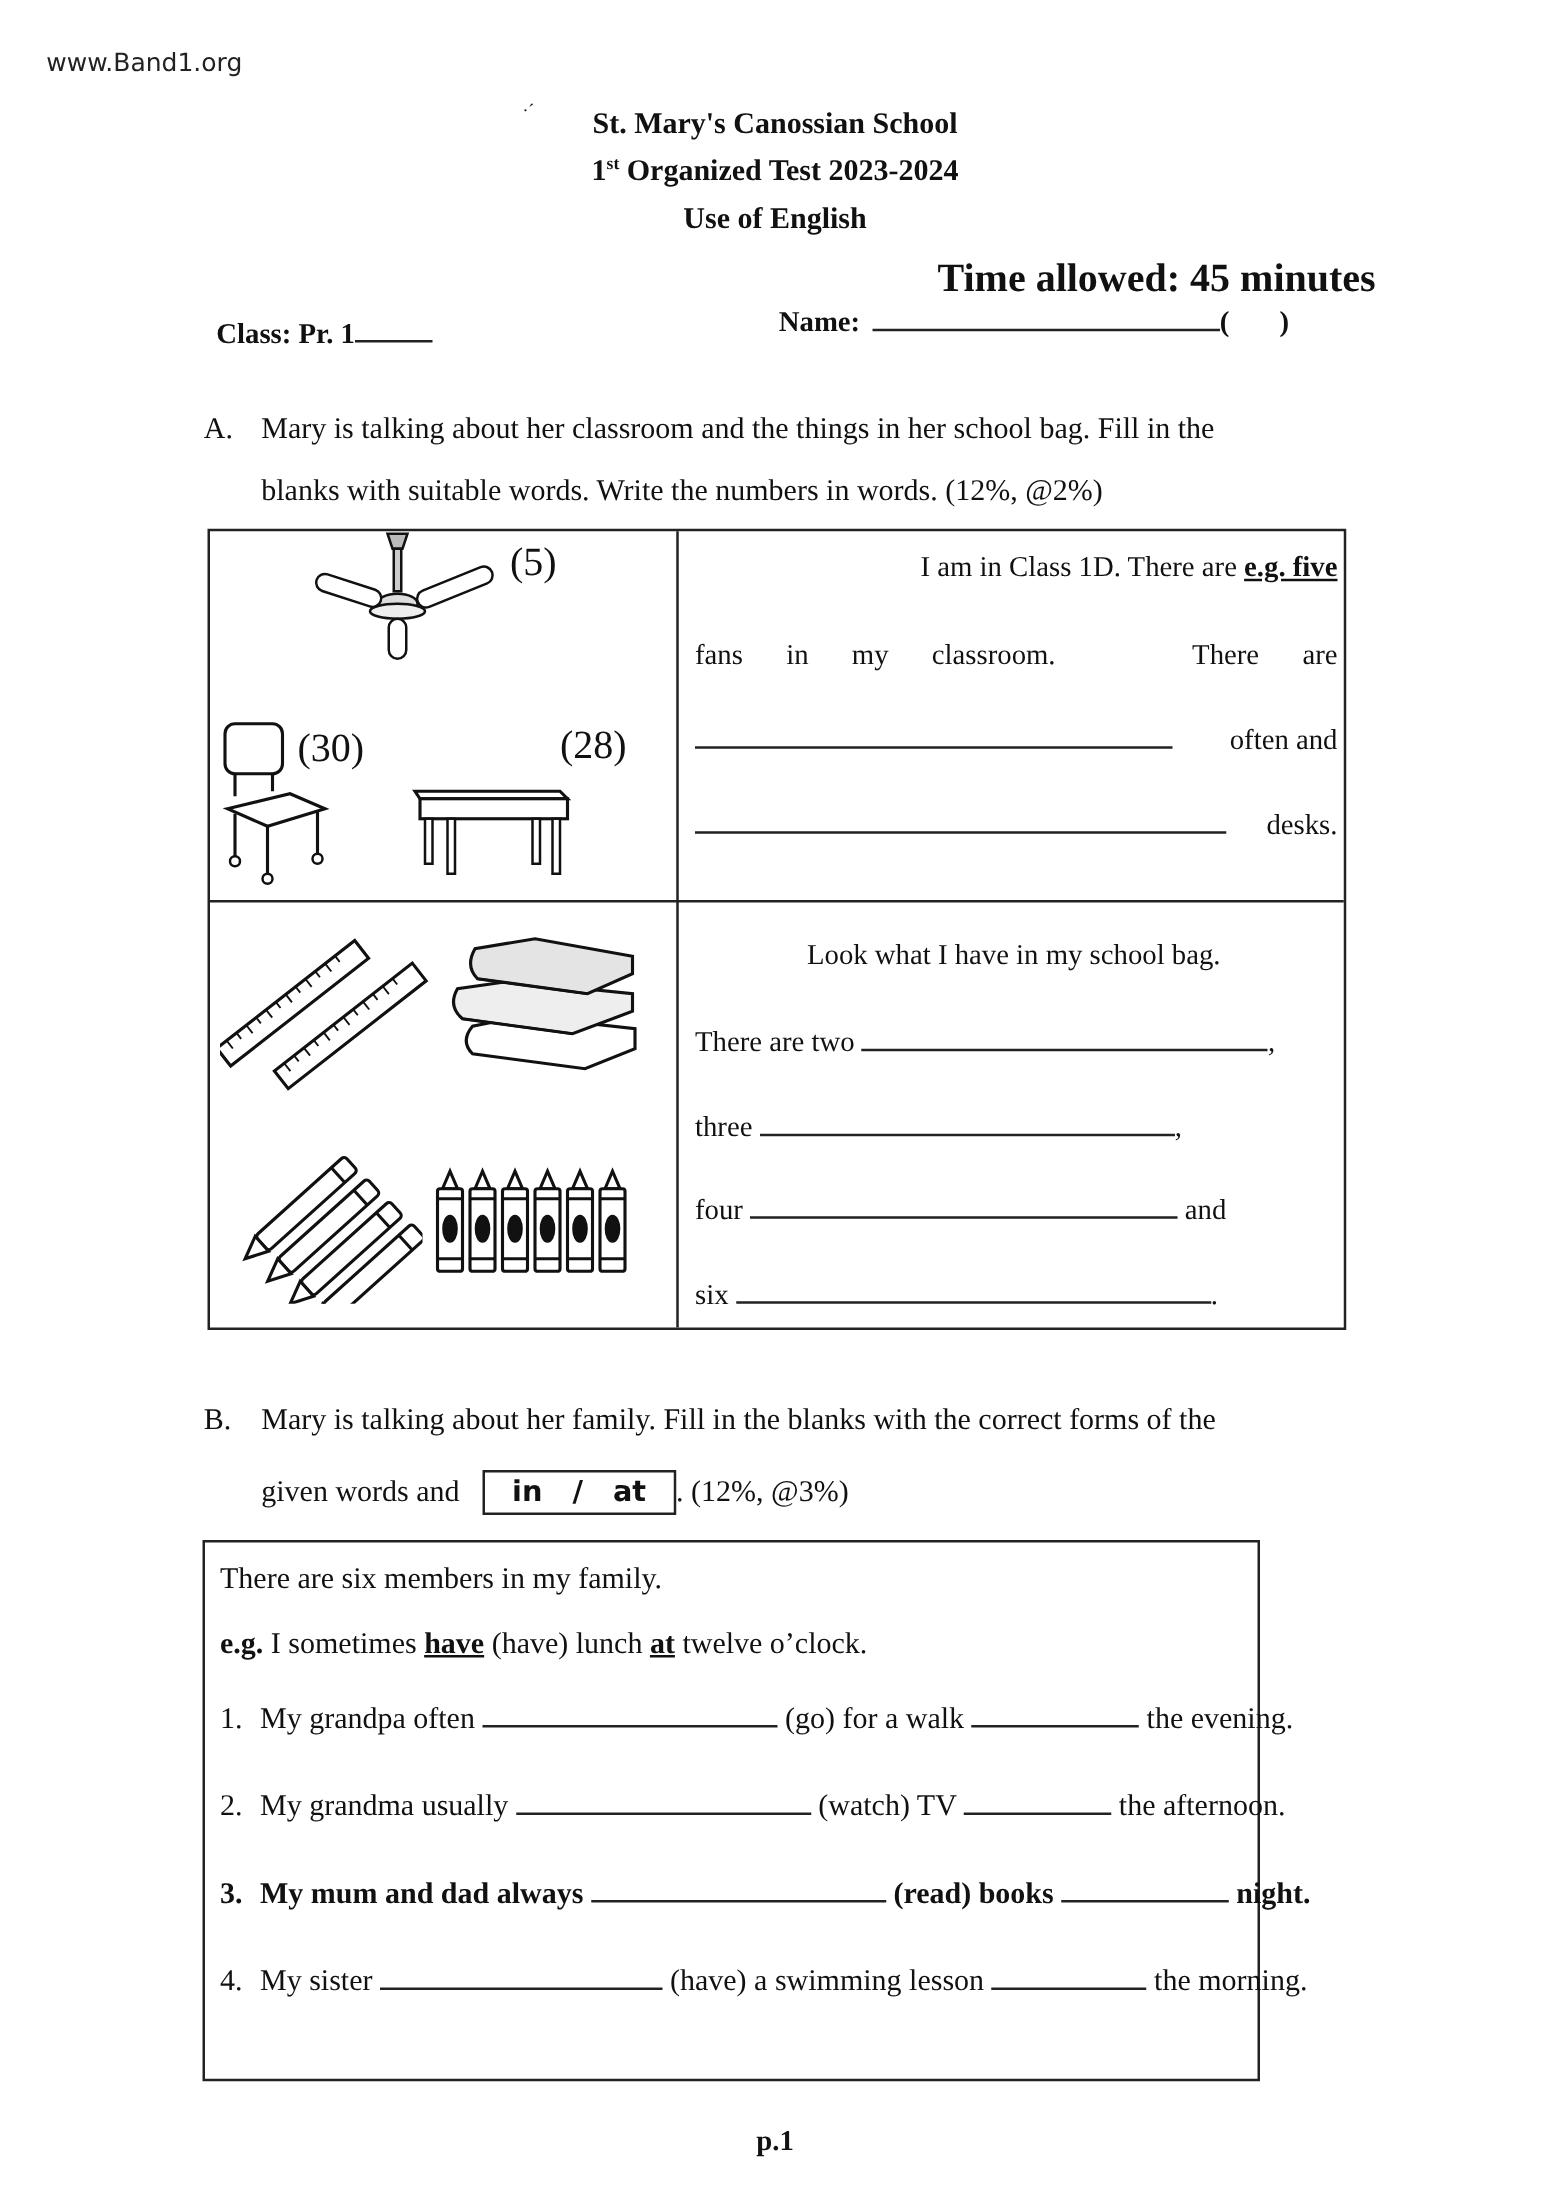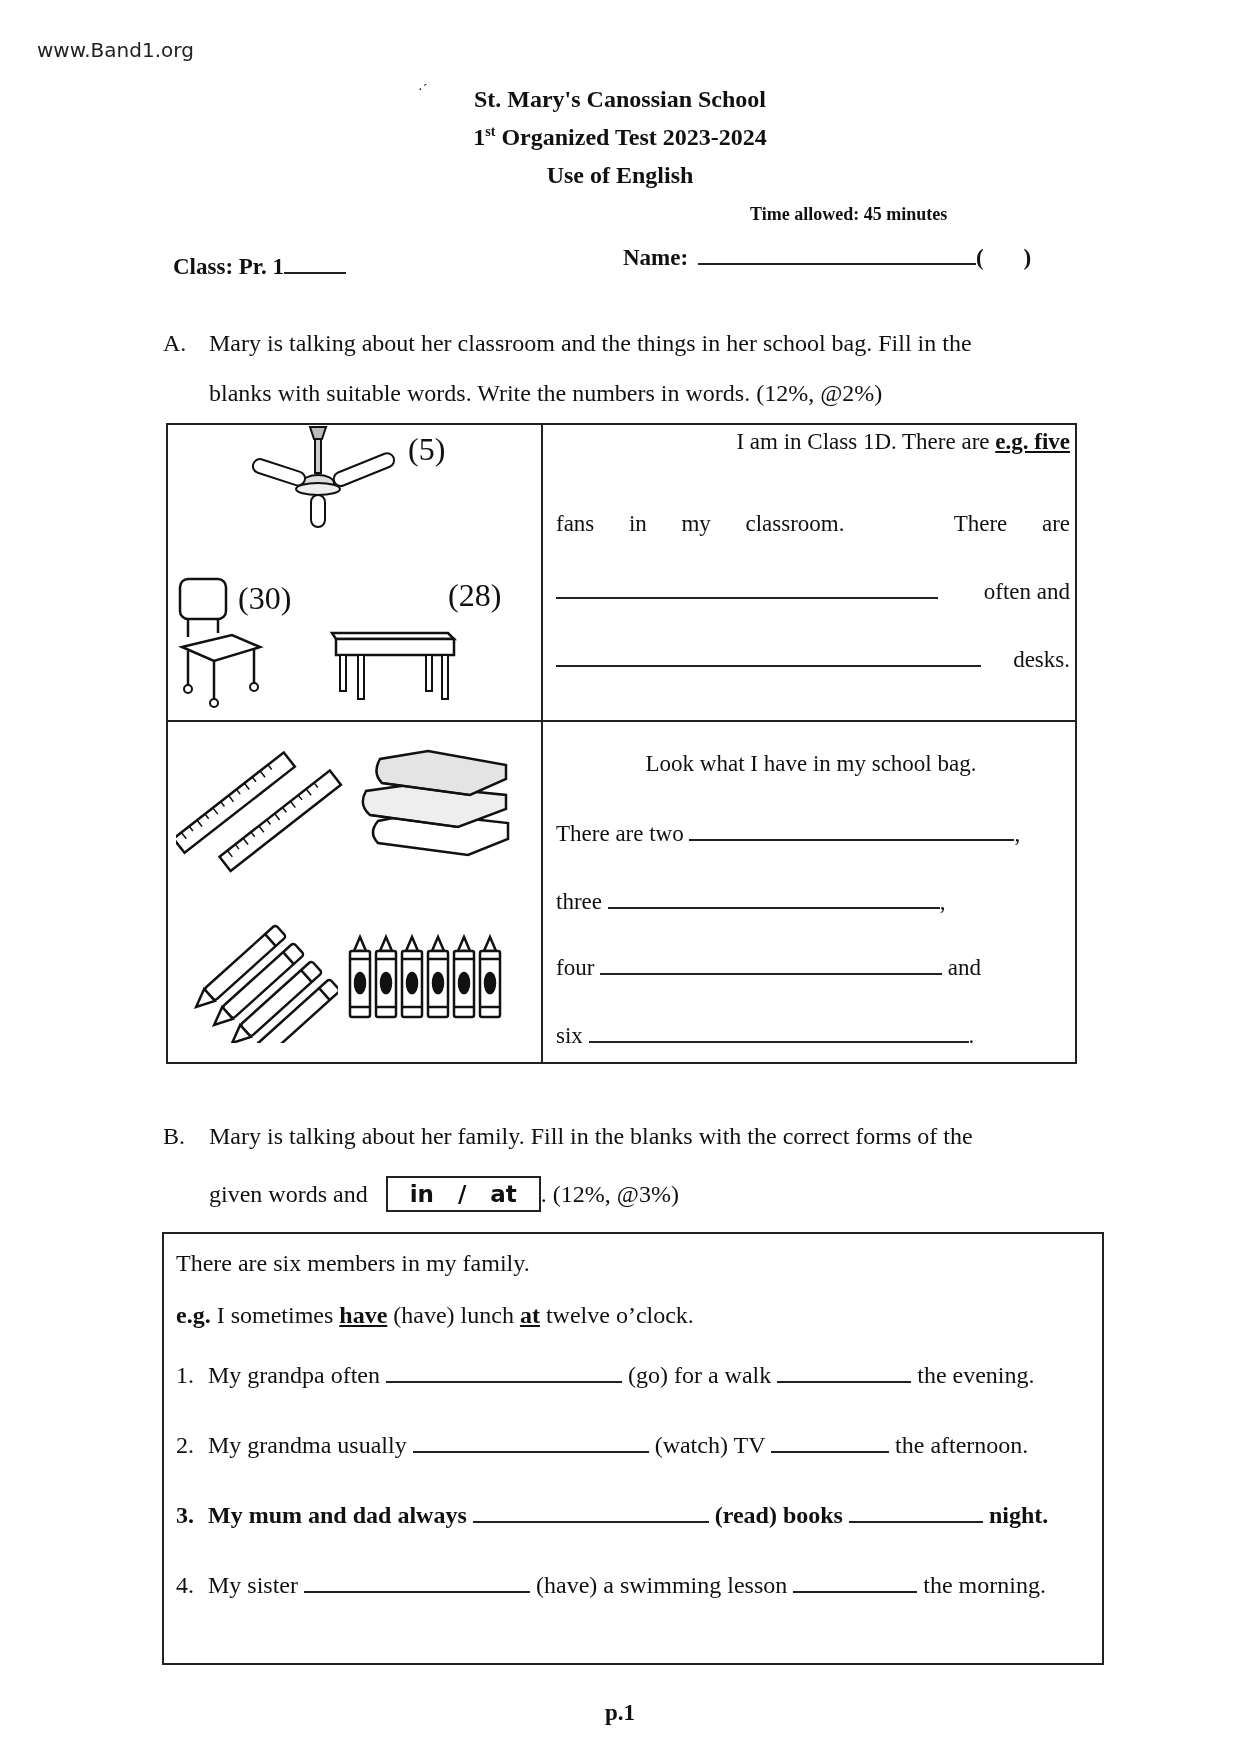--- a/index.html
+++ b/index.html
@@ -2,31 +2,31 @@
 <html><head>
 <meta charset="utf-8">
 <style>
   html, body { margin:0; padding:0; background:#ffffff; }
   body { width:1240px; height:1754px; position:relative; overflow:hidden; color:#111; font-family:"Liberation Serif","DejaVu Serif",serif; }
   .abs { position:absolute; }
   .watermark { left:37px; top:38px; font-family:"DejaVu Sans","Liberation Sans",sans-serif; font-size:20px; color:#222; }
   .hdr { font-weight:bold; font-size:24px; text-align:center; width:600px; }
   .hdr sup { font-size:14px; }
   .dot { left:418px; top:82px; font-size:14px; }
-  .time { left:750px; top:204px; font-weight:bold; font-size:18px; }
+  .time { left:750px; top:204px; font-weight:bold; font-size:32px; }
   .class { left:163px; top:254px; font-weight:bold; font-size:23px;margin-left:10px; }
   .name { left:623px; top:245px; font-weight:bold; font-size:23px; }
   .blank { display:inline-block; border-bottom:2px solid #222; vertical-align:baseline; height:1px; }
   .q { font-size:24px; }
   .qletter { display:inline-block; width:46px; }
   .tableA { left:166px; top:423px; width:911px; height:641px; border:2px solid #222; box-sizing:border-box; }
   .tableA .vdiv { position:absolute; left:373px; top:0; width:2px; height:100%; background:#222; }
   .tableA .hdiv { position:absolute; left:0; top:295px; width:100%; height:2px; background:#222; }
   .cellText { position:absolute; font-size:23px; }
-  .boxB { left:162px; top:1232px; width:942px; height:433px; border:2px solid #222; box-sizing:border-box; }
+  .boxB { left:162px; top:1232px; width:846px; height:433px; border:2px solid #222; box-sizing:border-box; }
   .boxB .line { position:absolute; left:12px; font-size:24px; white-space:nowrap; }
   .inat { display:inline-block; border:2px solid #222; padding:0 22px; font-weight:bold; font-family:"DejaVu Sans","Liberation Sans",sans-serif; font-size:23px; line-height:32px; }
   .pnum { left:0; width:1240px; text-align:center; top:1700px; font-size:23px; font-weight:bold; }
   svg { position:absolute; }
   .lbl { position:absolute; font-size:32px; font-family:"Liberation Serif",serif; }
   u.bold { font-weight:bold; }
 </style>
 </head>
 <body>
 
@@ -200,21 +200,21 @@
       <g transform="translate(130,0)">
           <path d="M6 18 L12 4 L18 18 Z"></path>
           <rect x="2" y="18" width="20" height="66" rx="2"></rect>
           <line x1="2" y1="26" x2="22" y2="26"></line>
           <line x1="2" y1="74" x2="22" y2="74"></line>
           <ellipse cx="12" cy="50" rx="5" ry="10" fill="#111"></ellipse>
         </g>
     </g>
   </svg>
 
-  <div class="cellText" style="left:380px; top:4px; width:522px; text-align:right;">
+  <div class="cellText" style="left:380px; top:16px; width:522px; text-align:right;">
     <span>I am in Class 1D. There are </span><u class="bold">e.g. five</u>
   </div>
   <div class="cellText" style="left:388px; top:86px; width:514px; display:flex; justify-content:space-between;">
     <span>fans</span>
     <span>in</span>
     <span>my</span>
     <span>classroom.</span>
     <span style="width:40px;"></span>
     <span>There</span>
     <span>are</span>

